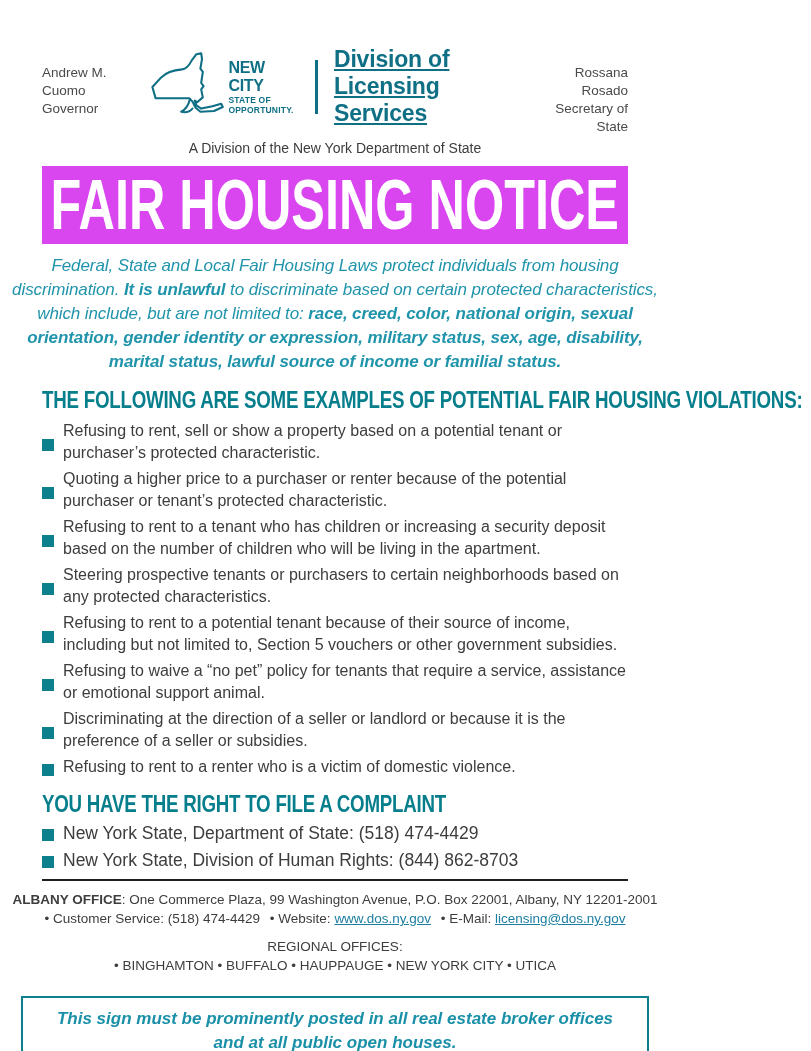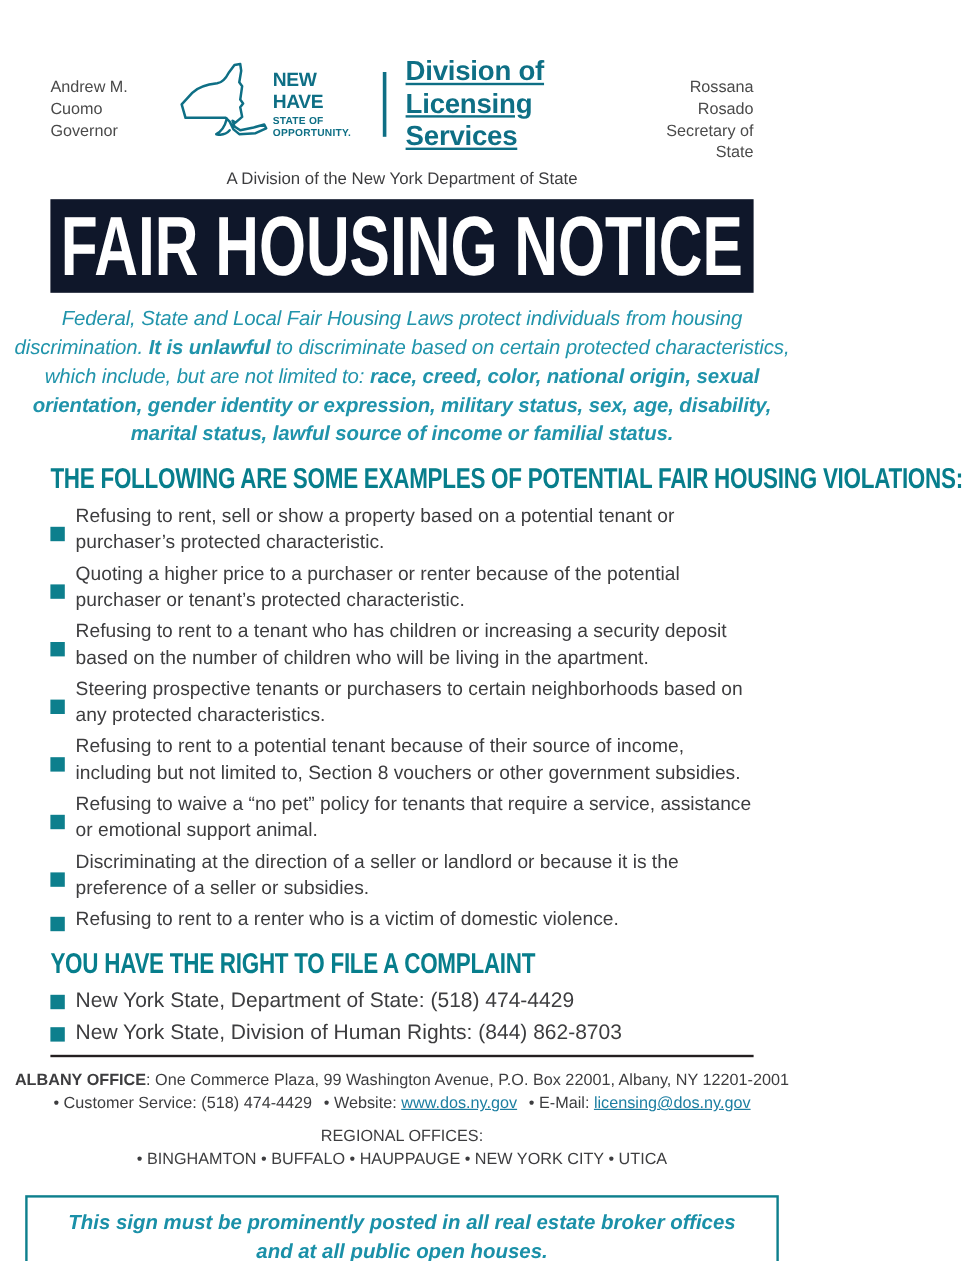--- a/index.html
+++ b/index.html
@@ -21,21 +21,21 @@
   .ny-shape svg { display:block; }
   .brand-stack { margin-left:-14px; color:#0e6f85; }
   .brand-top { font-size:16px; font-weight:700; letter-spacing:-0.3px; }
   .brand-mid, .brand-bot { font-size:8.5px; font-weight:700; letter-spacing:0.2px; }
   .logo-divider { width:3px; height:54px; background:#0e6f85; margin:0 6px; }
   .division-stack { color:#0e6f85; font-weight:700; font-size:23px; line-height:27px; letter-spacing:-0.2px;text-decoration:underline; }
   .subtitle { text-align:center; font-size:14px; color:#3d3d3f; margin-top:4px; }
 
   
   .banner {
-    margin:10px 42px 0 42px; height:78px; background:#0f172a;
+    margin:10px 42px 0 42px; height:78px; background:#d946ef;
     display:flex; align-items:center; justify-content:center;
   }
   .banner-text {
     color:#ffffff; font-weight:700; font-size:70px; line-height:78px;
     white-space:nowrap; display:inline-block; transform:scaleX(0.72);
     letter-spacing:0px;
   }
 
   
   .intro {
@@ -92,21 +92,21 @@
     </div>
 
     <div class="logo-lockup">
       <span class="ny-shape">
         <svg width="84" height="72" viewBox="0 0 100 90" fill="none" stroke="#0e6f85" stroke-width="2.6" stroke-linejoin="round" stroke-linecap="round">
           <path d="M3 45 L14 33 C20 27 30 24 40 23 C46 22 49 18 52 12 L58 4 L64 3 L65 10 L63 22 L66 26 L64 40 L67 44 L64 48 L66 58 L59 64 L56 62 L58 68 L64 72 L78 69 L89 66 L91 70 L80 75 L63 76 L57 71 L53 63 L49 59 L7 59 L5 52 Z"></path>
           <path d="M50 60 Q47 72 39 76 Q48 78 53 72"></path>
         </svg>
       </span>
       <span class="brand-stack">
-        <div class="brand-top">NEW HAVE</div>
+        <div class="brand-top">NEW CITY</div>
         <div class="brand-mid">STATE OF</div>
         <div class="brand-bot">OPPORTUNITY.</div>
       </span>
       <span class="logo-divider"></span>
       <span class="division-stack">
         <div>Division of</div>
         <div>Licensing Services</div>
       </span>
     </div>
 
@@ -137,21 +137,21 @@
     <li>
         <span class="bullet-sq"></span>
         <span>Refusing to rent to a tenant who has children or increasing a security deposit based on the number of children who will be living in the apartment.</span>
       </li>
     <li>
         <span class="bullet-sq"></span>
         <span>Steering prospective tenants or purchasers to certain neighborhoods based on any protected characteristics.</span>
       </li>
     <li>
         <span class="bullet-sq"></span>
-        <span>Refusing to rent to a potential tenant because of their source of income, including but not limited to, Section 8 vouchers or other government subsidies.</span>
+        <span>Refusing to rent to a potential tenant because of their source of income, including but not limited to, Section 5 vouchers or other government subsidies.</span>
       </li>
     <li>
         <span class="bullet-sq"></span>
         <span>Refusing to waive a “no pet” policy for tenants that require a service, assistance or emotional support animal.</span>
       </li>
     <li>
         <span class="bullet-sq"></span>
         <span>Discriminating at the direction of a seller or landlord or because it is the preference of a seller or subsidies.</span>
       </li>
     <li>

